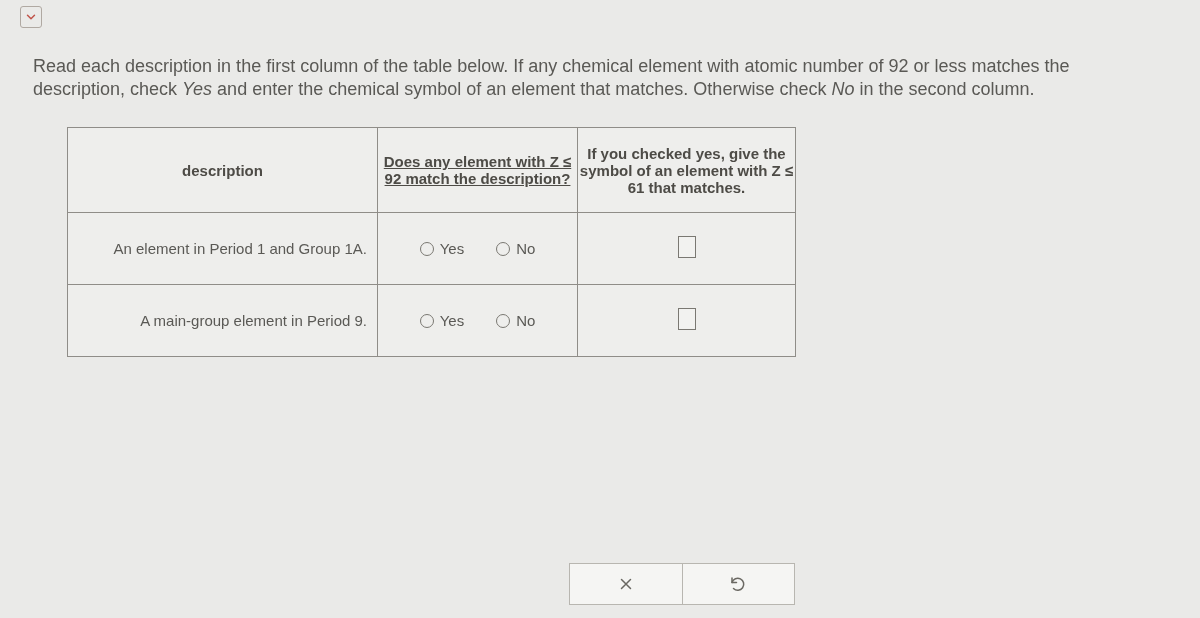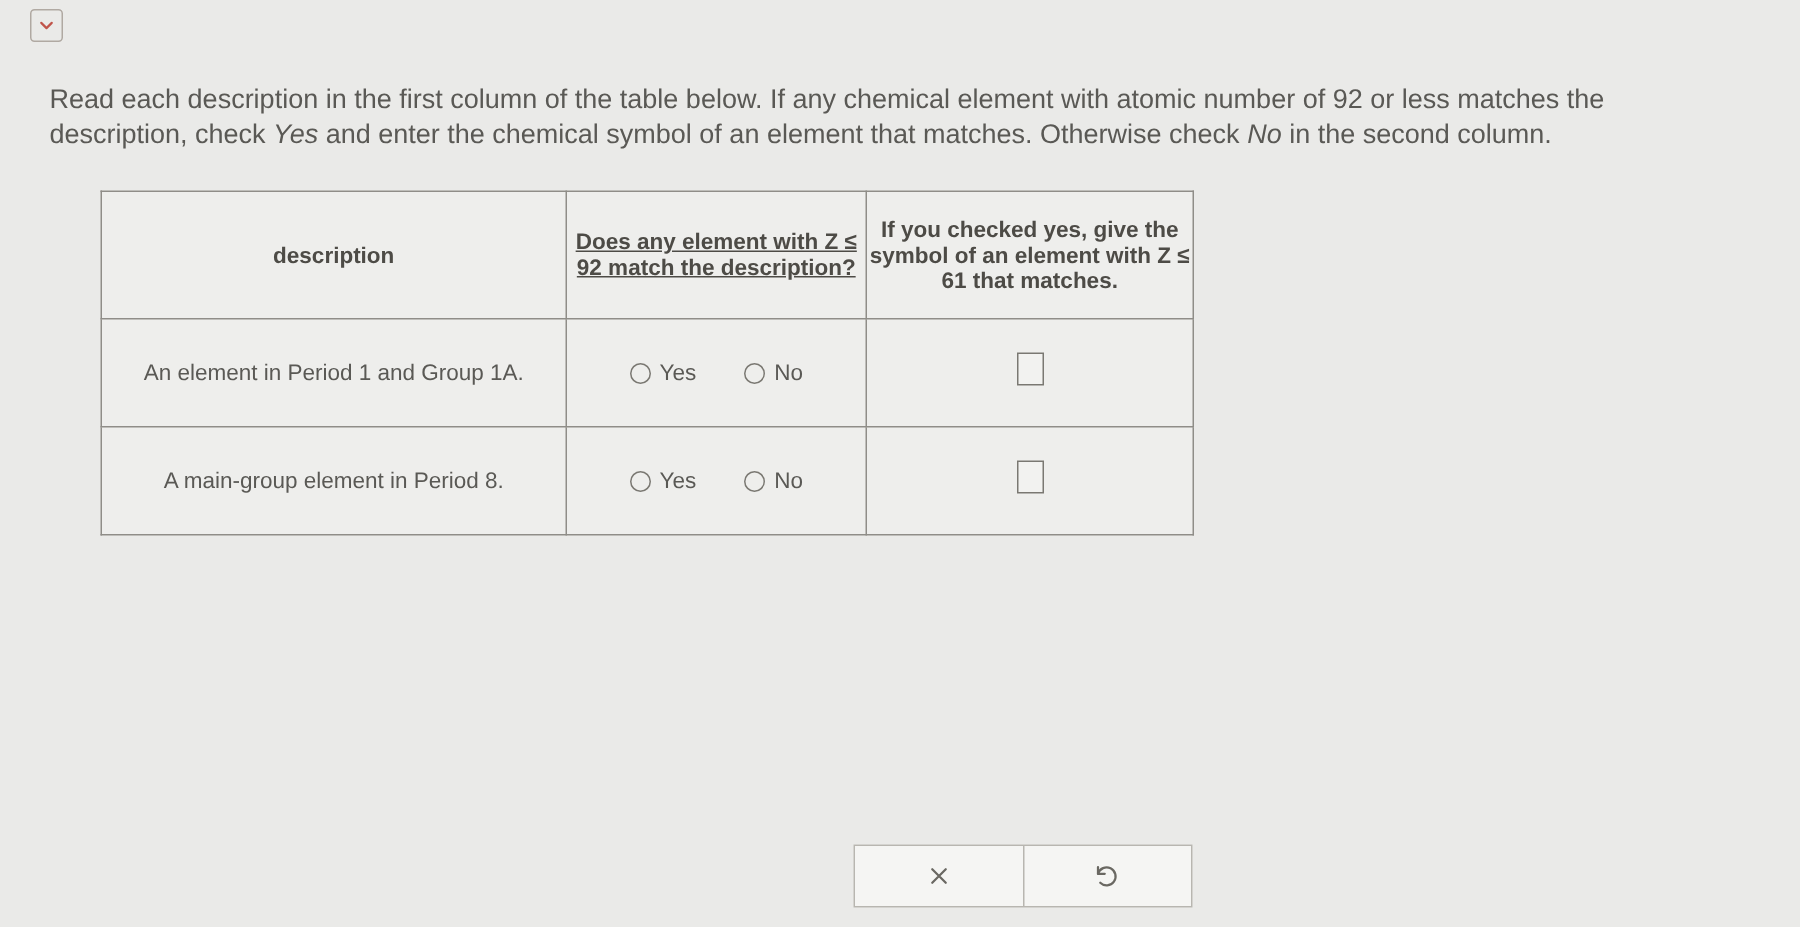--- a/index.html
+++ b/index.html
@@ -59,21 +59,21 @@
   }
   .col-desc { width: 310px; }
   .col-match { width: 200px; text-decoration: underline; }
   .col-symbol { width: 218px; }
   .hdr-cell { height: 85px; padding: 6px 10px; }
   .row-cell { height: 72px; }
   .desc-text {
     padding: 6px 10px;
     font-size: 15px;
     color: #5a5955;
-    text-align: center;
+    text-align: right;
   }
   .radio-pair {
     display: flex;
     align-items: center;
     justify-content: center;
     gap: 32px;
     height: 100%;
   }
   .radio-item {
     display: flex;
@@ -155,21 +155,21 @@
           <label class="radio-item">
               <span class="radio-circle"></span>
               <span>No</span>
             </label>
         </div>
       </td>
       <td class="row-cell symbol-cell"><span class="symbol-box"></span></td>
     </tr>
     <tr>
       <td class="row-cell">
-          <div class="desc-text">A main-group element in Period 8.</div>
+          <div class="desc-text">A main-group element in Period 9.</div>
         </td>
       <td class="row-cell">
         <div class="radio-pair">
           <label class="radio-item">
               <span class="radio-circle"></span>
               <span>Yes</span>
             </label>
           <label class="radio-item">
               <span class="radio-circle"></span>
               <span>No</span>

